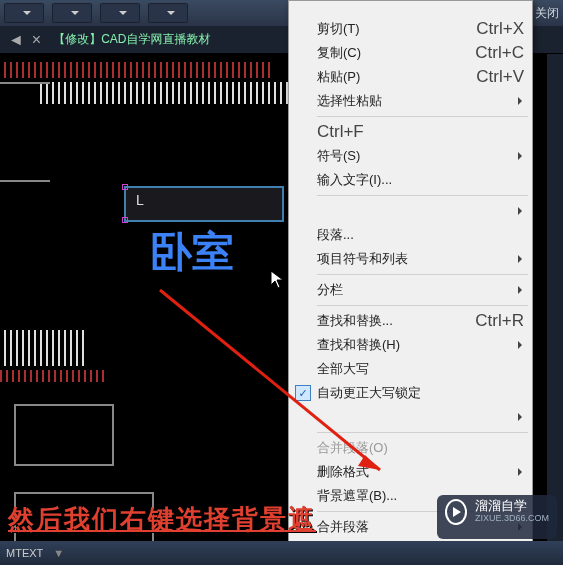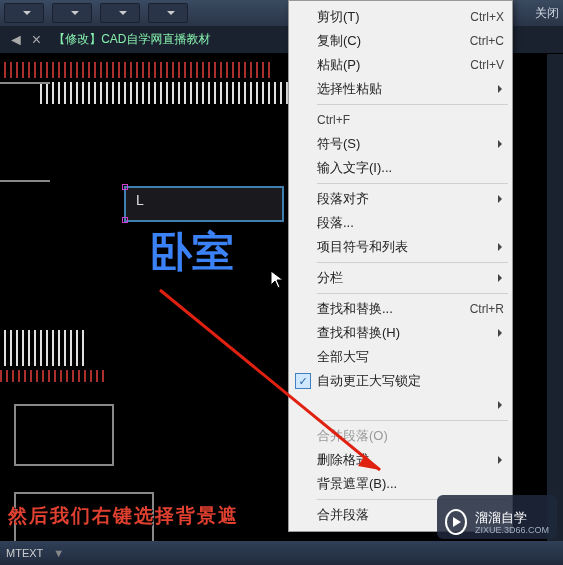--- a/index.html
+++ b/index.html
@@ -21,36 +21,36 @@
 
 .hatch-red { position: absolute; background: repeating-linear-gradient(90deg, #aa3030 0, #aa3030 2px, transparent 2px, transparent 6px); }
 .hatch-white { position: absolute; background: repeating-linear-gradient(90deg, #e0e0e0 0, #e0e0e0 2px, transparent 2px, transparent 6px); }
 .outline { position: absolute; border: 2px solid #888; }
 .pink-box { position: absolute; border: 2px solid #4080b0; background: rgba(50,50,60,.5); }
 .pink-text { position: absolute; color: #3b82f6; font-size: 42px; font-weight: bold; }
 .pink-handle { position: absolute; width: 6px; height: 6px; border: 1px solid #d040d0; background: transparent; }
 .cursor { position: absolute; width: 16px; height: 20px; }
 .dim-text { position: absolute; color: #cc3030; font-size: 12px; transform: rotate(-90deg); transform-origin: left top; }
 
-.context-menu { position: absolute; left: 288px; top: 0; width: 225px; background: #f0f0f0; border: 1px solid #999; box-shadow: 2px 2px 6px rgba(0,0,0,.4); font-size: 13px; color: #222; padding: 4px 0; }
+.context-menu { position: absolute; left: 288px; top: 0; width: 245px; background: #f0f0f0; border: 1px solid #999; box-shadow: 2px 2px 6px rgba(0,0,0,.4); font-size: 13px; color: #222; padding: 16px 0; }
 .menu-item { height: 24px; display: flex; align-items: center; padding: 0 8px 0 28px; position: relative; }
 .menu-label { flex: 1; }
-.menu-shortcut { color: #444; font-size: 12px; }
+.menu-shortcut { color: #444; font-size: 17px; }
 .menu-arrow { width: 0; height: 0; border-top: 4px solid transparent; border-bottom: 4px solid transparent; border-left: 4px solid #444; position: absolute; right: 10px; }
 .menu-sep { height: 1px; background: #d0d0d0; margin: 3px 4px 3px 28px; }
 .menu-check { position: absolute; left: 6px; width: 16px; height: 16px; border: 1px solid #4080c0; background: #d0e8ff; display: flex; align-items: center; justify-content: center; font-size: 11px; color: #2060a0; }
 .menu-item.disabled { color: #999; }
 
 .red-arrow { position: absolute; pointer-events: none; }
 
 .status-bar { position: absolute; left: 0; bottom: 0; right: 0; height: 20px; background: linear-gradient(#304058, #202a3c); display: flex; align-items: center; padding: 12px 6px; gap: 10px; color: #ccc; font-size: 11px; }
 
-.caption-text { position: absolute; left: 8px; bottom: 36px; color: #e04030; font-size: 19px; font-weight: bold; text-shadow: 1px 1px 0 #000; letter-spacing: 2px; }
-
-.watermark { position: absolute; right: 6px; bottom: 26px; width: 120px; height: 44px; background: rgba(30,40,60,.85); border-radius: 6px; display: flex; align-items: flex-end; padding: 4px 8px; gap: 8px; }
+.caption-text { position: absolute; left: 8px; bottom: 28px; color: #e04030; font-size: 26px; font-weight: bold; text-shadow: 1px 1px 0 #000; letter-spacing: 2px; text-decoration: underline; }
+
+.watermark { position: absolute; right: 6px; bottom: 26px; width: 120px; height: 44px; background: rgba(30,40,60,.85); border-radius: 6px; display: flex; align-items: flex-start; padding: 4px 8px; gap: 8px; }
 .wm-icon { width: 26px; height: 26px; border: 2px solid #fff; border-radius: 50%; display: flex; align-items: center; justify-content: center; }
 .wm-play { width: 0; height: 0; border-top: 5px solid transparent; border-bottom: 5px solid transparent; border-left: 8px solid #fff; margin-left: 2px; }
 .wm-text { color: #fff; font-size: 13px; line-height: 1.1; }
 .wm-sub { color: #a0b0c0; font-size: 9px; }
 .ruler { position: absolute; right: 0; top: 54px; bottom: 20px; width: 16px; background: #1a2230; }
 </style>
 </head>
 <body>
 
 <div class="toolbar">
@@ -124,21 +124,20 @@
     </div>
   <div class="menu-item">
       <span class="menu-label">符号(S)</span>
       <span class="menu-arrow"></span>
     </div>
   <div class="menu-item">
       <span class="menu-label">输入文字(I)...</span>
     </div>
   <div class="menu-sep"></div>
   <div class="menu-item">
-      <span class="menu-label">段落对齐</span>
       <span class="menu-arrow"></span>
     </div>
   <div class="menu-item">
       <span class="menu-label">段落...</span>
     </div>
   <div class="menu-item">
       <span class="menu-label">项目符号和列表</span>
       <span class="menu-arrow"></span>
     </div>
   <div class="menu-sep"></div>

